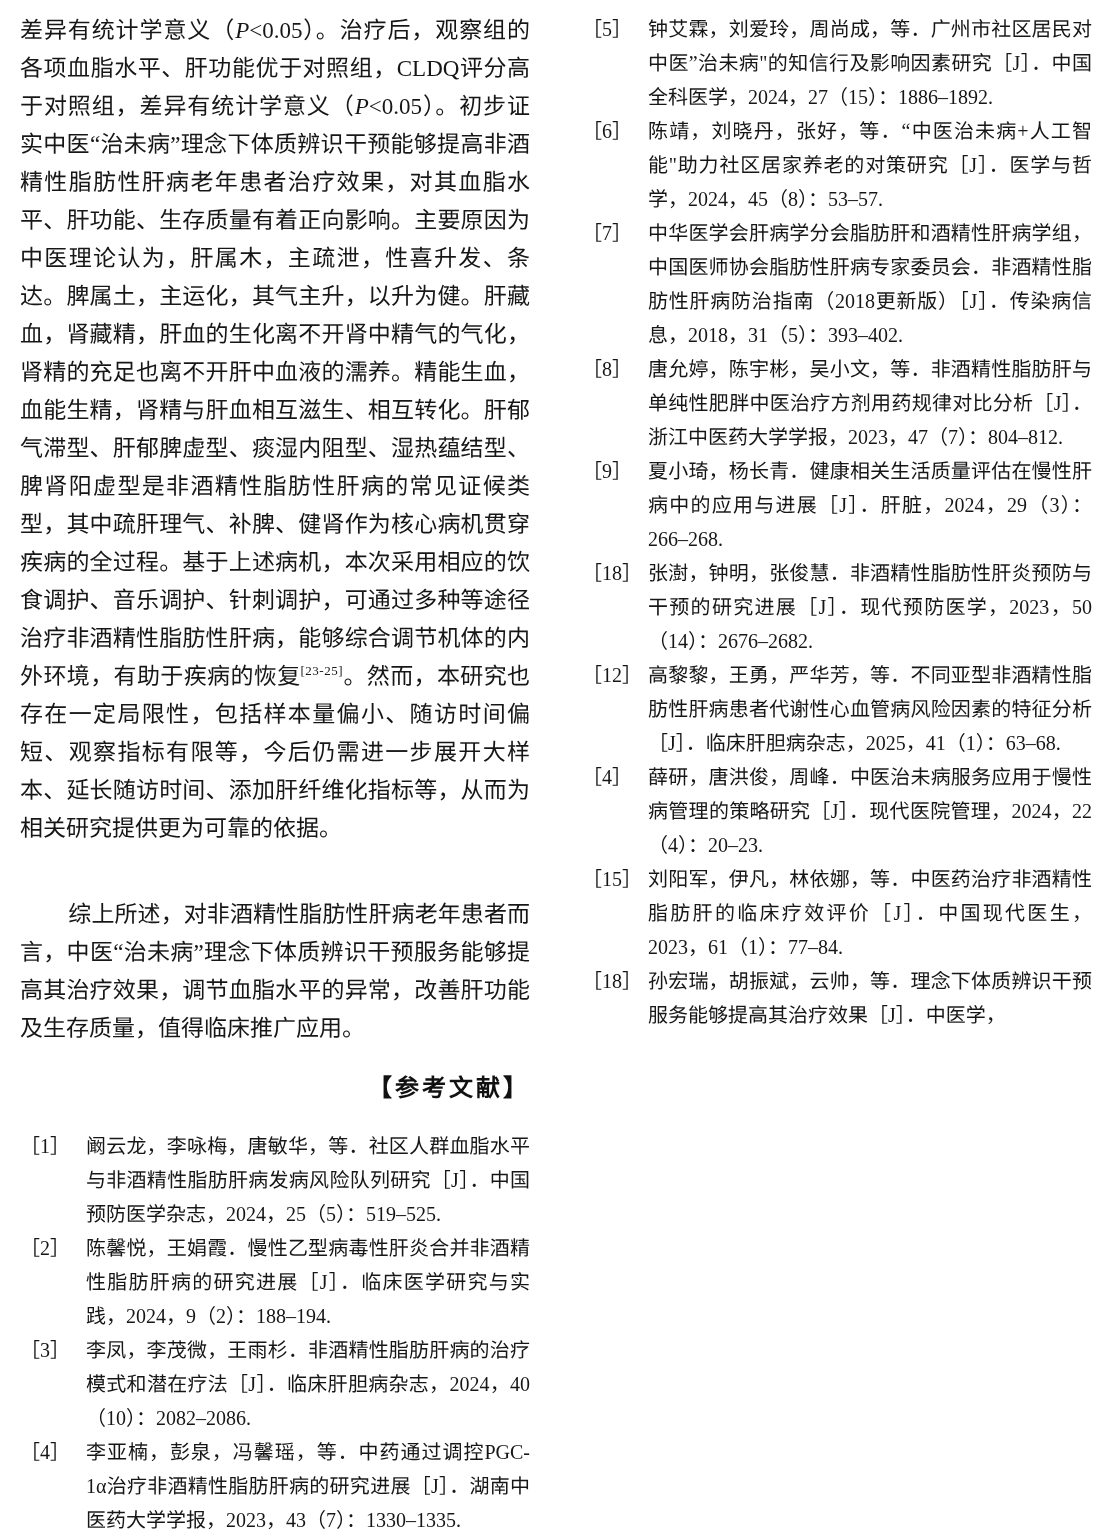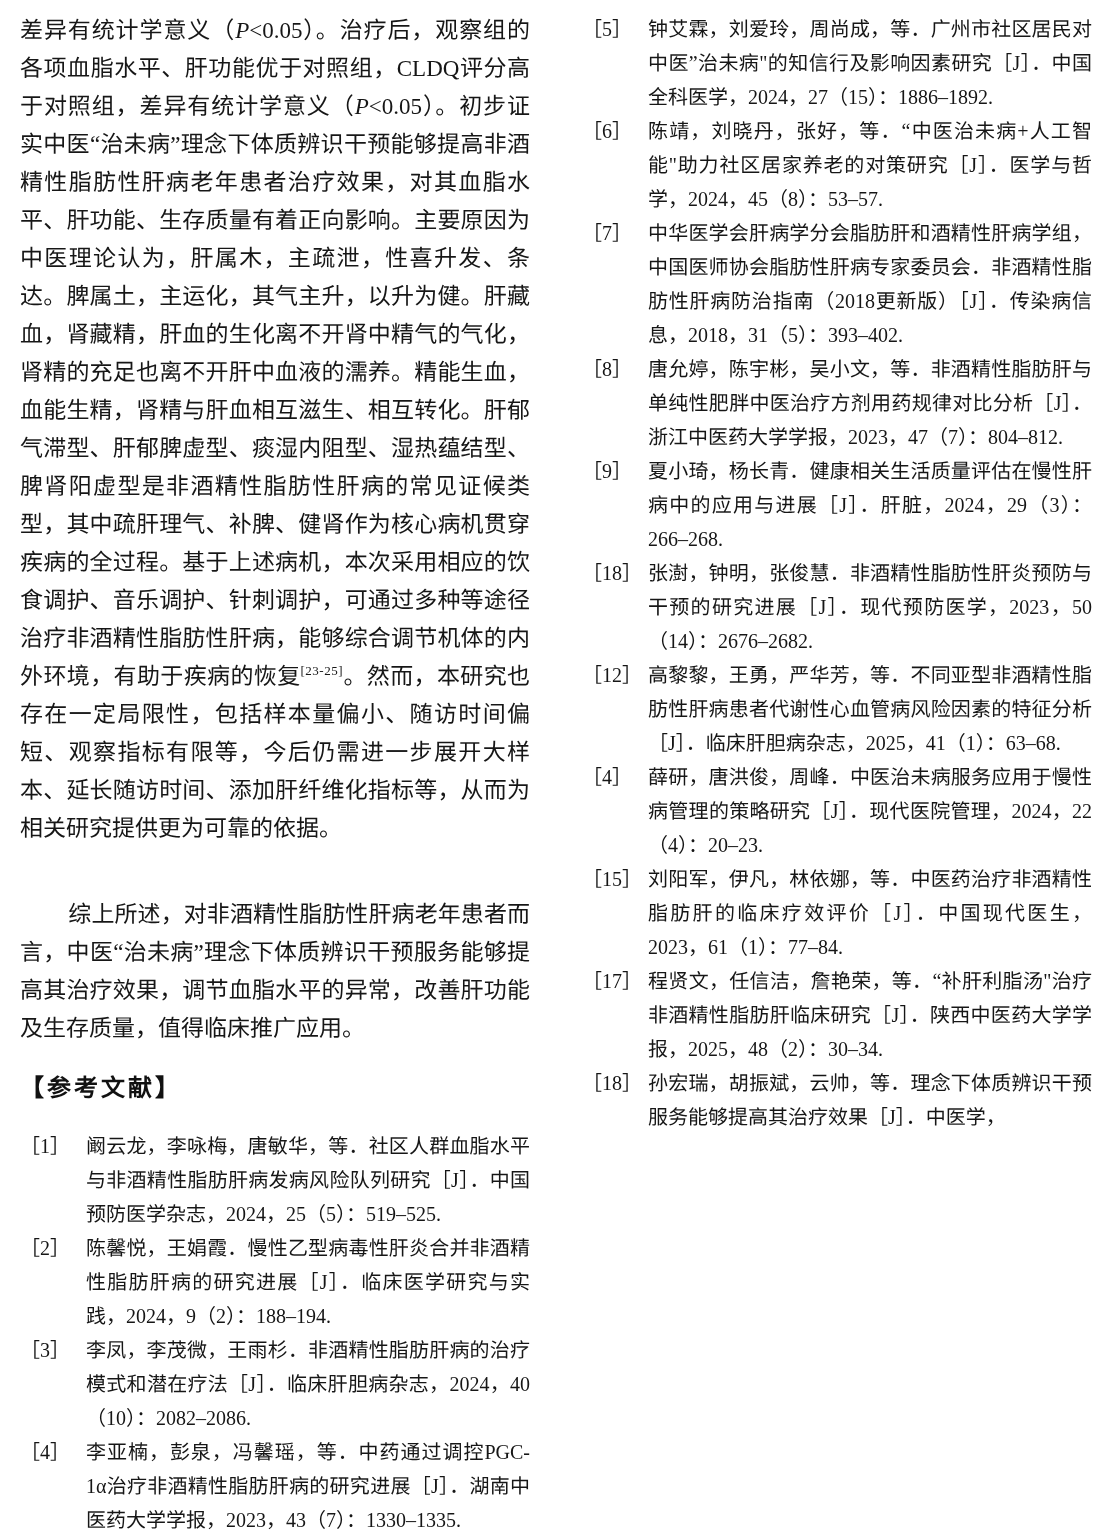--- a/index.html
+++ b/index.html
@@ -32,20 +32,21 @@
     line-height: 0;
     letter-spacing: 0.5px;
   }
   .refs-heading {
     font-family: "Liberation Sans", "DejaVu Sans", sans-serif;
     font-weight: 700;
     font-size: 24px;
     letter-spacing: 3px;
     color: #111111;
     margin: 20px 0 26px 0;
+    text-align: right;
   }
   .ref-list {
     list-style: none;
     margin: 0; padding: 0;
     font-size: 20px;
     line-height: 34px;
   }
   .ref-item {
     position: relative;
     padding-left: 66px;
@@ -77,18 +78,17 @@
     <ol class="ref-list">
       <li class="ref-item"><span class="ref-num">［5］</span><span class="ref-text">钟艾霖，刘爱玲，周尚成，等．广州市社区居民对中医”治未病"的知信行及影响因素研究［J］．中国全科医学，2024，27（15）：1886–1892.</span></li>
       <li class="ref-item"><span class="ref-num">［6］</span><span class="ref-text">陈靖，刘晓丹，张好，等．“中医治未病+人工智能"助力社区居家养老的对策研究［J］．医学与哲学，2024，45（8）：53–57.</span></li>
       <li class="ref-item"><span class="ref-num">［7］</span><span class="ref-text">中华医学会肝病学分会脂肪肝和酒精性肝病学组，中国医师协会脂肪性肝病专家委员会．非酒精性脂肪性肝病防治指南（2018更新版）［J］．传染病信息，2018，31（5）：393–402.</span></li>
       <li class="ref-item"><span class="ref-num">［8］</span><span class="ref-text">唐允婷，陈宇彬，吴小文，等．非酒精性脂肪肝与单纯性肥胖中医治疗方剂用药规律对比分析［J］．浙江中医药大学学报，2023，47（7）：804–812.</span></li>
       <li class="ref-item"><span class="ref-num">［9］</span><span class="ref-text">夏小琦，杨长青．健康相关生活质量评估在慢性肝病中的应用与进展［J］．肝脏，2024，29（3）：266–268.</span></li>
       <li class="ref-item"><span class="ref-num">［18］</span><span class="ref-text">张澍，钟明，张俊慧．非酒精性脂肪性肝炎预防与干预的研究进展［J］．现代预防医学，2023，50（14）：2676–2682.</span></li>
       <li class="ref-item"><span class="ref-num">［12］</span><span class="ref-text">高黎黎，王勇，严华芳，等．不同亚型非酒精性脂肪性肝病患者代谢性心血管病风险因素的特征分析［J］．临床肝胆病杂志，2025，41（1）：63–68.</span></li>
       <li class="ref-item"><span class="ref-num">［4］</span><span class="ref-text">薛研，唐洪俊，周峰．中医治未病服务应用于慢性病管理的策略研究［J］．现代医院管理，2024，22（4）：20–23.</span></li>
       <li class="ref-item"><span class="ref-num">［15］</span><span class="ref-text">刘阳军，伊凡，林依娜，等．中医药治疗非酒精性脂肪肝的临床疗效评价［J］．中国现代医生，2023，61（1）：77–84.</span></li>
-      <li class="ref-item"><span class="ref-num">［17］</span><span class="ref-text">程贤文，任信洁，詹艳荣，等．“补肝利脂汤"治疗非酒精性脂肪肝临床研究［J］．陕西中医药大学学报，2025，48（2）：30–34.</span></li>
       <li class="ref-item"><span class="ref-num">［18］</span><span class="ref-text">孙宏瑞，胡振斌，云帅，等．理念下体质辨识干预服务能够提高其治疗效果［J］．中医学，</span></li>
     </ol>
   </div>
 
 </div>
 
 </body></html>

